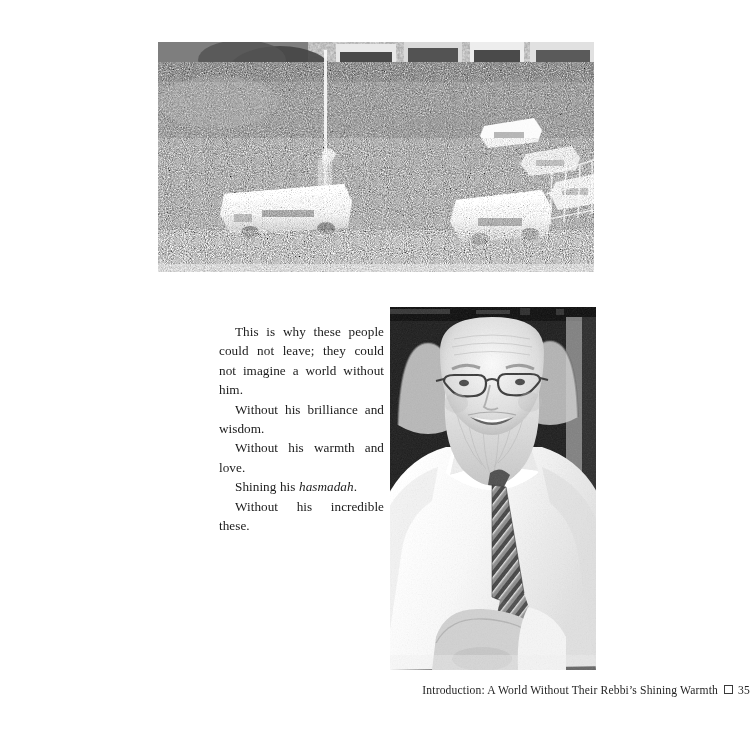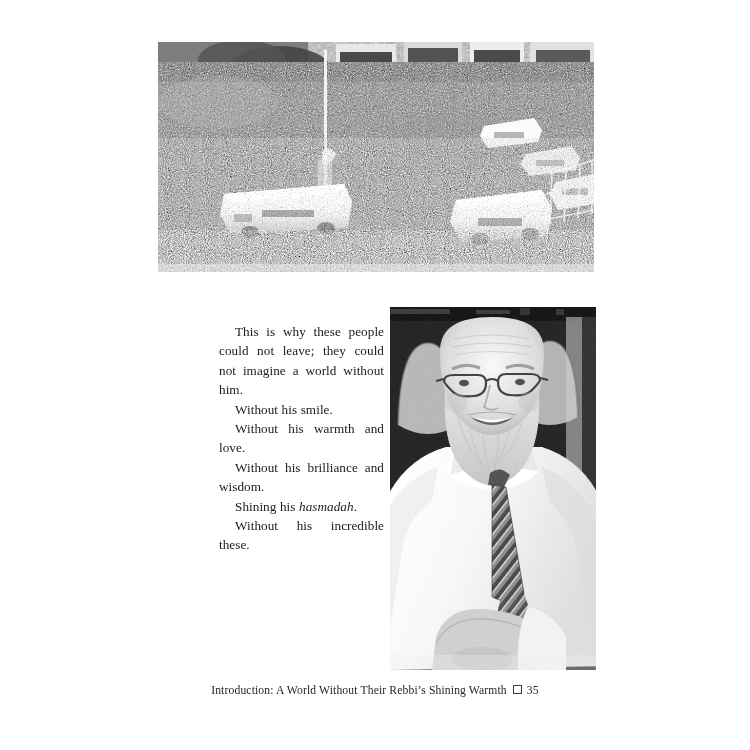--- a/index.html
+++ b/index.html
@@ -74,21 +74,21 @@
     filter: grayscale(100%) contrast(112%);
   }
   .photo-portrait svg { display: block; width: 206px; height: 363px; }
 
   
   .footer {
     position: absolute;
     left: 0;
     top: 684px;
     width: 750px;
-    text-align: center;
+    text-align: right;
     font-size: 11.6px;
     letter-spacing: 0.15px;
     color: #1f1f1f;
     white-space: nowrap;
   }
   .footer .sep {
     display: inline-block;
     width: 7px;
     height: 7px;
     border: 1px solid #3a3a3a;
@@ -234,25 +234,24 @@
 
         <rect x="0" y="222" width="436" height="8" fill="#dddddd" opacity="0.55"></rect>
       </g>
     </svg>
   </div>
 
   <div class="text-col">
 
     <p class="nostretch">This is why these people could not leave; they could not imagine a world with­out him.</p>
 
-    <p class="nostretch">Without his smile.</p>
+
+    <p class="nostretch">Without his brilliance and wisdom.</p>
 
     <p class="nostretch">Without his warmth and love.</p>
-
-    <p class="nostretch">Without his brilliance and wisdom.</p>
 
     <p class="nostretch"><span>Shining his </span><span class="ital">hasmadah</span><span>.</span></p>
 
 
     <p class="nostretch">Without his incredible these.</p>
   </div>
 
   <div class="photo-portrait">
     <svg viewBox="0 0 206 363" preserveAspectRatio="none">
       <defs>

